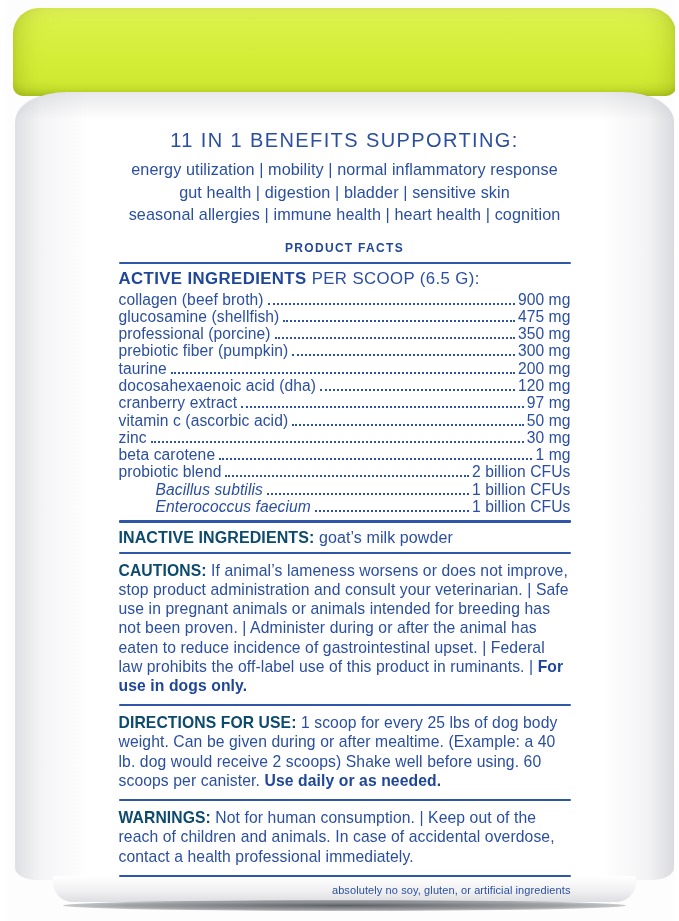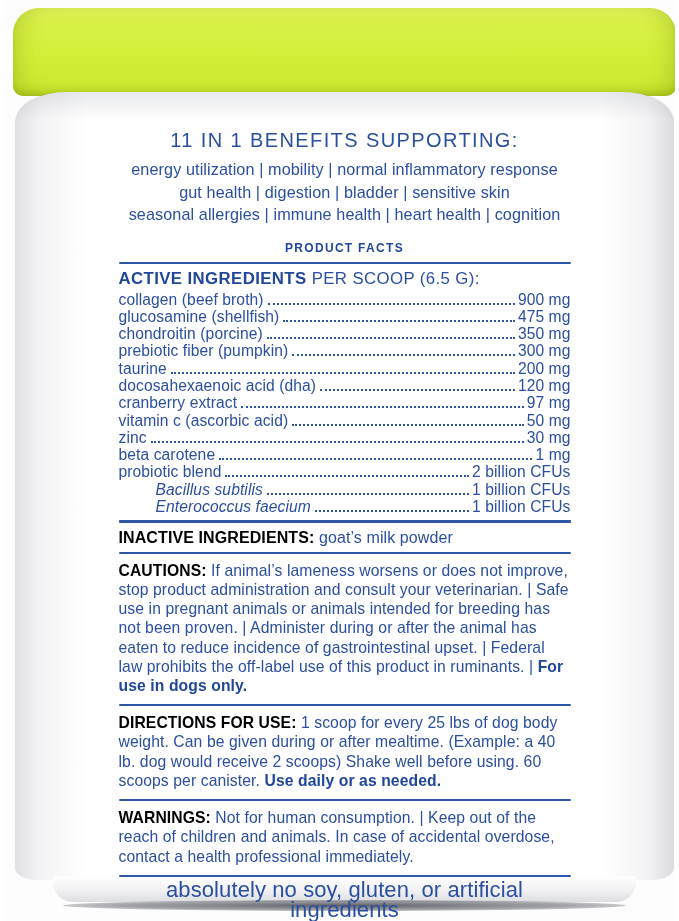--- a/index.html
+++ b/index.html
@@ -58,23 +58,23 @@
   .active-heading { font-size:16.8px; line-height:21px; margin:4px 0 2px; letter-spacing:.4px; }
   .active-heading .bold { font-weight:bold; color:#1f4699; }
   .row { display:flex; align-items:baseline; font-size:15.6px; line-height:17.3px; }
   .row .name { white-space:nowrap; }
   .row .dots { flex:1 1 auto; min-width:8px; border-bottom:2px dotted #2e53a2; margin:0 3px 3px 4px; }
   .row .val { white-space:nowrap; }
   .row.indent { padding-left:37px; }
   .row.italic-name .name { font-style:italic; }
   .inactive-line { margin:4px 0 4px; font-size:16px; line-height:21px; }
   .para { margin:7px 0 9px; font-size:15.7px; line-height:19.2px; }
-  .lbl { font-weight:bold; color:#000000; }
+  .lbl { font-weight:bold; color:#0c4a6e; }
   .bold-tail { font-weight:bold; color:#1f4699; }
-  .no-claim { text-align:center; font-size:22px; line-height:20px; margin:3px 0 4px; }
+  .no-claim { text-align:right; font-size:11px; line-height:20px; margin:3px 0 4px; }
 </style>
 </head>
 <body>
 
 <div class="stage">
 
   <div class="lid"></div>
   <div class="can-body"></div>
   <div class="neck-shadow"></div>
   <div class="can-foot"></div>
@@ -103,21 +103,21 @@
     <span class="val">900 mg</span>
   </div>
 
   <div class="row">
     <span class="name">glucosamine (shellfish)</span>
     <span class="dots"></span>
     <span class="val">475 mg</span>
   </div>
 
   <div class="row">
-    <span class="name">chondroitin (porcine)</span>
+    <span class="name">professional (porcine)</span>
     <span class="dots"></span>
     <span class="val">350 mg</span>
   </div>
 
   <div class="row">
     <span class="name">prebiotic fiber (pumpkin)</span>
     <span class="dots"></span>
     <span class="val">300 mg</span>
   </div>
 

